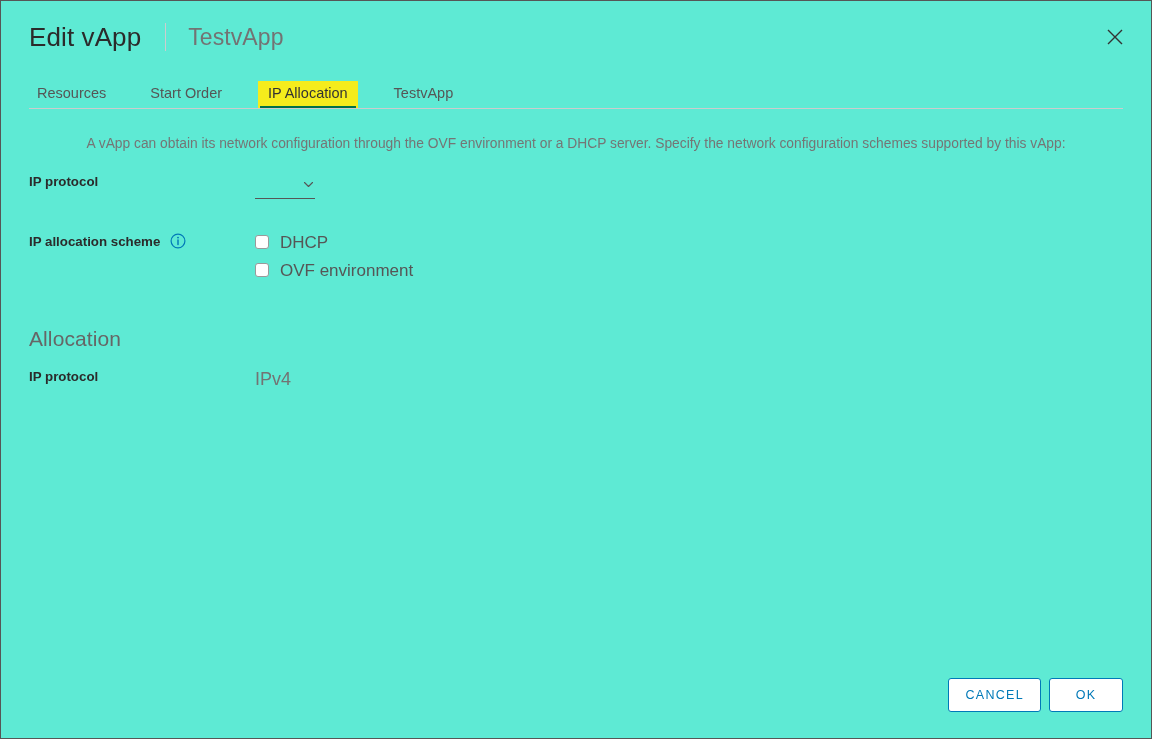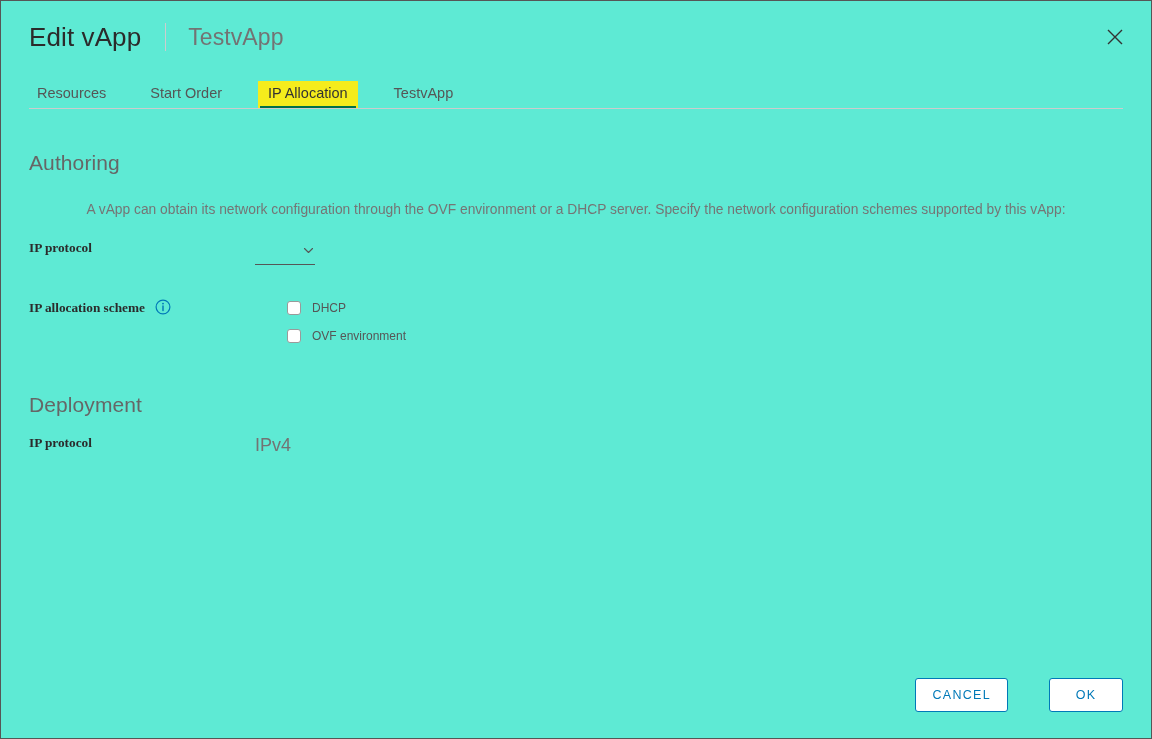--- a/index.html
+++ b/index.html
@@ -152,33 +152,32 @@
   }
   .form-label {
     width: 226px;
     flex: 0 0 226px;
     font-size: 13.3px;
     font-weight: bold;
     color: #2b2b2b;
     display: flex;
     align-items: center;
     line-height: 1;
-    font-family: Liberation Serif, serif;
   }
   .form-label .info-icon { margin-left: 10px; }
   .form-value {
     font-size: 18px;
     color: #737373;
     display: flex;
     align-items: center;
     line-height: 1;
   }
 
   .row-ip-protocol-auth { margin-top: 22px; height: 26px; align-items: flex-start; }
-  .row-ip-scheme { margin-top: 32px; gap: 32px; }
+  .row-ip-scheme { margin-top: 32px; }
   .row-ip-protocol-deploy { margin-top: 19px; }
   .row-ip-allocation { margin-top: 30px; }
 
   
   .select-control {
     position: relative;
     width: 60px;
     height: 20px;
     cursor: pointer;
   }
@@ -218,40 +217,39 @@
     width: 14px;
     height: 14px;
     box-sizing: border-box;
     border: 1px solid #9a9a9a;
     border-radius: 3px;
     background: #ffffff;
     flex: 0 0 14px;
   }
   .checkbox-label {
     margin-left: 11px;
-    font-size: 12px;
+    font-size: 17px;
     color: #565656;
     line-height: 1;
   }
 
   .info-icon { display: inline-flex; align-items: center; }
   .info-icon svg { display: block; }
 
   .value-info { margin-left: 14px; }
 
   
   .dialog-footer {
     flex: 0 0 auto;
     height: 86px;
     display: flex;
     align-items: center;
     justify-content: flex-end;
     padding: 0 28px 0 0;
     box-sizing: border-box;
-    gap: 33px;
   }
   .btn {
     box-sizing: border-box;
     min-width: 84px;
     height: 34px;
     padding: 0 16px;
     border: 1px solid #0079b8;
     border-radius: 3px;
     background: #ffffff;
     color: #0079b8;
@@ -297,21 +295,20 @@
       </div>
       <div class="tab">
         <span>TestvApp</span>
       </div>
     </div>
     <div class="tabs-rule"></div>
   </div>
 
   <div class="dialog-body">
 
-    <div class="section-title authoring">Authoring</div>
 
     <div class="section-desc">A vApp can obtain its network configuration through the OVF environment or a DHCP server. Specify the network configuration schemes supported by this vApp:</div>
 
     <div class="form-row row-ip-protocol-auth">
       <div class="form-label">
         <span>IP protocol</span>
       </div>
       <div class="select-control">
         <span class="sel-text"></span>
         <span class="chevron">
@@ -340,21 +337,21 @@
           <span class="checkbox-label">DHCP</span>
         </label>
         <label class="checkbox-item">
           <span class="checkbox-box"></span>
           <span class="checkbox-label">OVF environment</span>
         </label>
       </div>
     </div>
 
     <div style="margin-top:36px;">
-      <div class="section-title deployment">Deployment</div>
+      <div class="section-title deployment">Allocation</div>
     </div>
 
     <div class="form-row row-ip-protocol-deploy">
       <div class="form-label">
         <span>IP protocol</span>
       </div>
       <div class="form-value">IPv4</div>
     </div>
 
 

